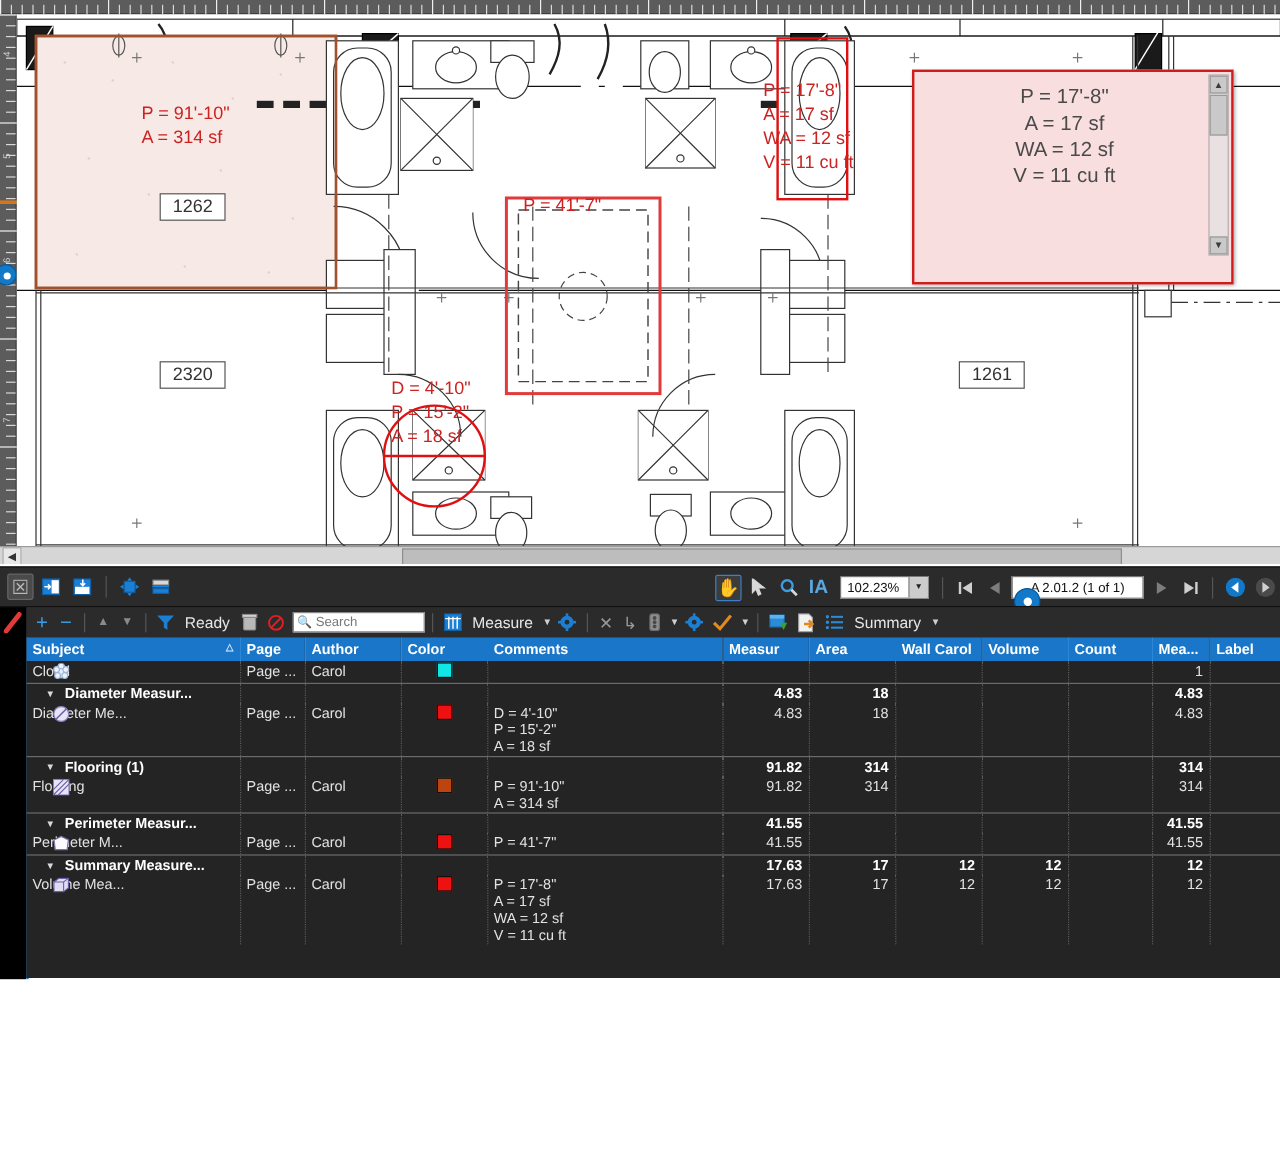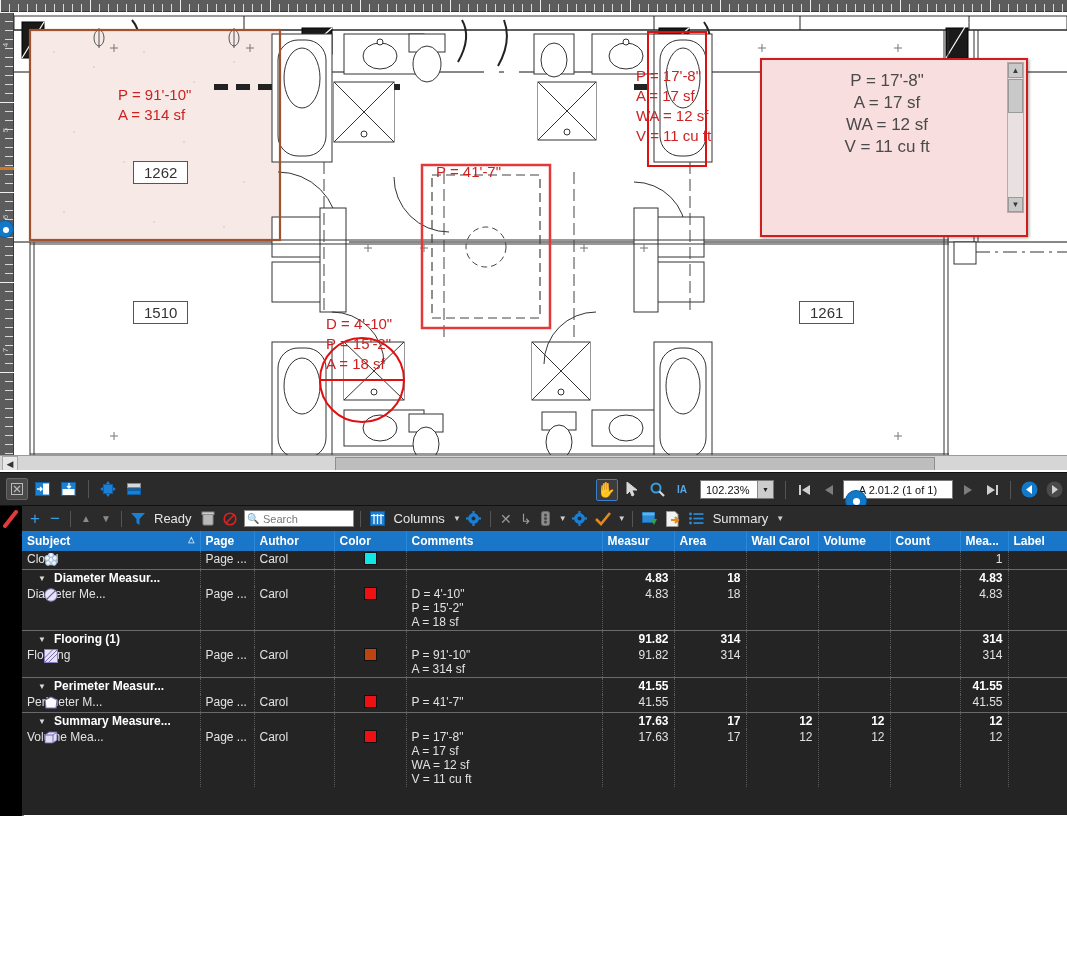--- a/index.html
+++ b/index.html
@@ -609,21 +609,21 @@
     <div class="annot" style="left:636px; top:66px;">P = 17'-8"
 A = 17 sf
 WA = 12 sf
 V = 11 cu ft</div>
     <div class="annot" style="left:436px; top:162px;">P = 41'-7"</div>
     <div class="annot" style="left:326px; top:314px;">D = 4'-10"
 P = 15'-2"
 A = 18 sf</div>
 
     <div class="roomtag" style="left:133px; top:161px;">1262</div>
-    <div class="roomtag" style="left:133px; top:301px;">1510</div>
+    <div class="roomtag" style="left:133px; top:301px;">2320</div>
     <div class="roomtag" style="left:799px; top:301px;">1261</div>
 
     <div class="popup">
       <div class="popup-body">
         <div>P = 17'-8"</div>
         <div>A = 17 sf</div>
         <div>WA = 12 sf</div>
         <div>V = 11 cu ft</div>
         <div class="popup-scroll">
           <div class="sb-btn up">▲</div>
@@ -683,21 +683,21 @@
         <svg width="13" height="15" viewBox="0 0 13 15">
             <polygon points="1,0 1,12 4,9 6,14 8,13 6,8 11,8" fill="#d8d8d8" stroke="#d8d8d8"></polygon>
           </svg>
       </div>
       <div class="tb-btn">
         <svg width="15" height="15" viewBox="0 0 15 15">
             <circle cx="6" cy="6" r="4.5" fill="none" stroke="#3a9de0" stroke-width="2"></circle>
             <line x1="9.5" y1="9.5" x2="14" y2="14" stroke="#d8d8d8" stroke-width="2.2"></line>
           </svg>
       </div>
-      <div class="tb-btn" style="color:#5aa8e0;font-size:10px;font-weight:bold;">IA</div>
+      <div class="tb-btn" style="color:#5aa8e0;font-size:16px;font-weight:bold;">IA</div>
       <div class="zoom-box">
         <span class="val">102.23%</span>
         <span class="dd">▼</span>
       </div>
       <div class="tb-sep"></div>
       <div class="tb-btn">
         <svg width="13" height="12" viewBox="0 0 13 12">
             <rect x="1" y="1" width="2" height="10" fill="#cfcfcf"></rect>
             <polygon points="12,1 12,11 4,6" fill="#cfcfcf"></polygon>
           </svg>
@@ -782,21 +782,21 @@
         <svg width="15" height="15" viewBox="0 0 15 15">
             <rect x="0.5" y="0.5" width="14" height="14" fill="#1b7fd4" stroke="#0d5fa8"></rect>
             <g stroke="#fff" stroke-width="1.2">
               <line x1="4" y1="3" x2="4" y2="13"></line>
               <line x1="7.5" y1="3" x2="7.5" y2="13"></line>
               <line x1="11" y1="3" x2="11" y2="13"></line>
               <line x1="1" y1="4.5" x2="14" y2="4.5"></line>
             </g>
           </svg>
       </div>
-      <div class="mt-label">Columns</div>
+      <div class="mt-label">Measure</div>
       <div class="caret">▼</div>
       <div class="mt-btn">
         <svg width="15" height="15" viewBox="0 0 15 15">
             <circle cx="7.5" cy="7.5" r="5.4" fill="#1b7fd4"></circle>
             <circle cx="7.5" cy="7.5" r="2" fill="#2b2b2b"></circle>
             <g fill="#1b7fd4">
               <rect x="6.4" y="0" width="2.2" height="3.4"></rect>
               <rect x="6.4" y="11.6" width="2.2" height="3.4"></rect>
               <rect x="0" y="6.4" width="3.4" height="2.2"></rect>
               <rect x="11.6" y="6.4" width="3.4" height="2.2"></rect>

